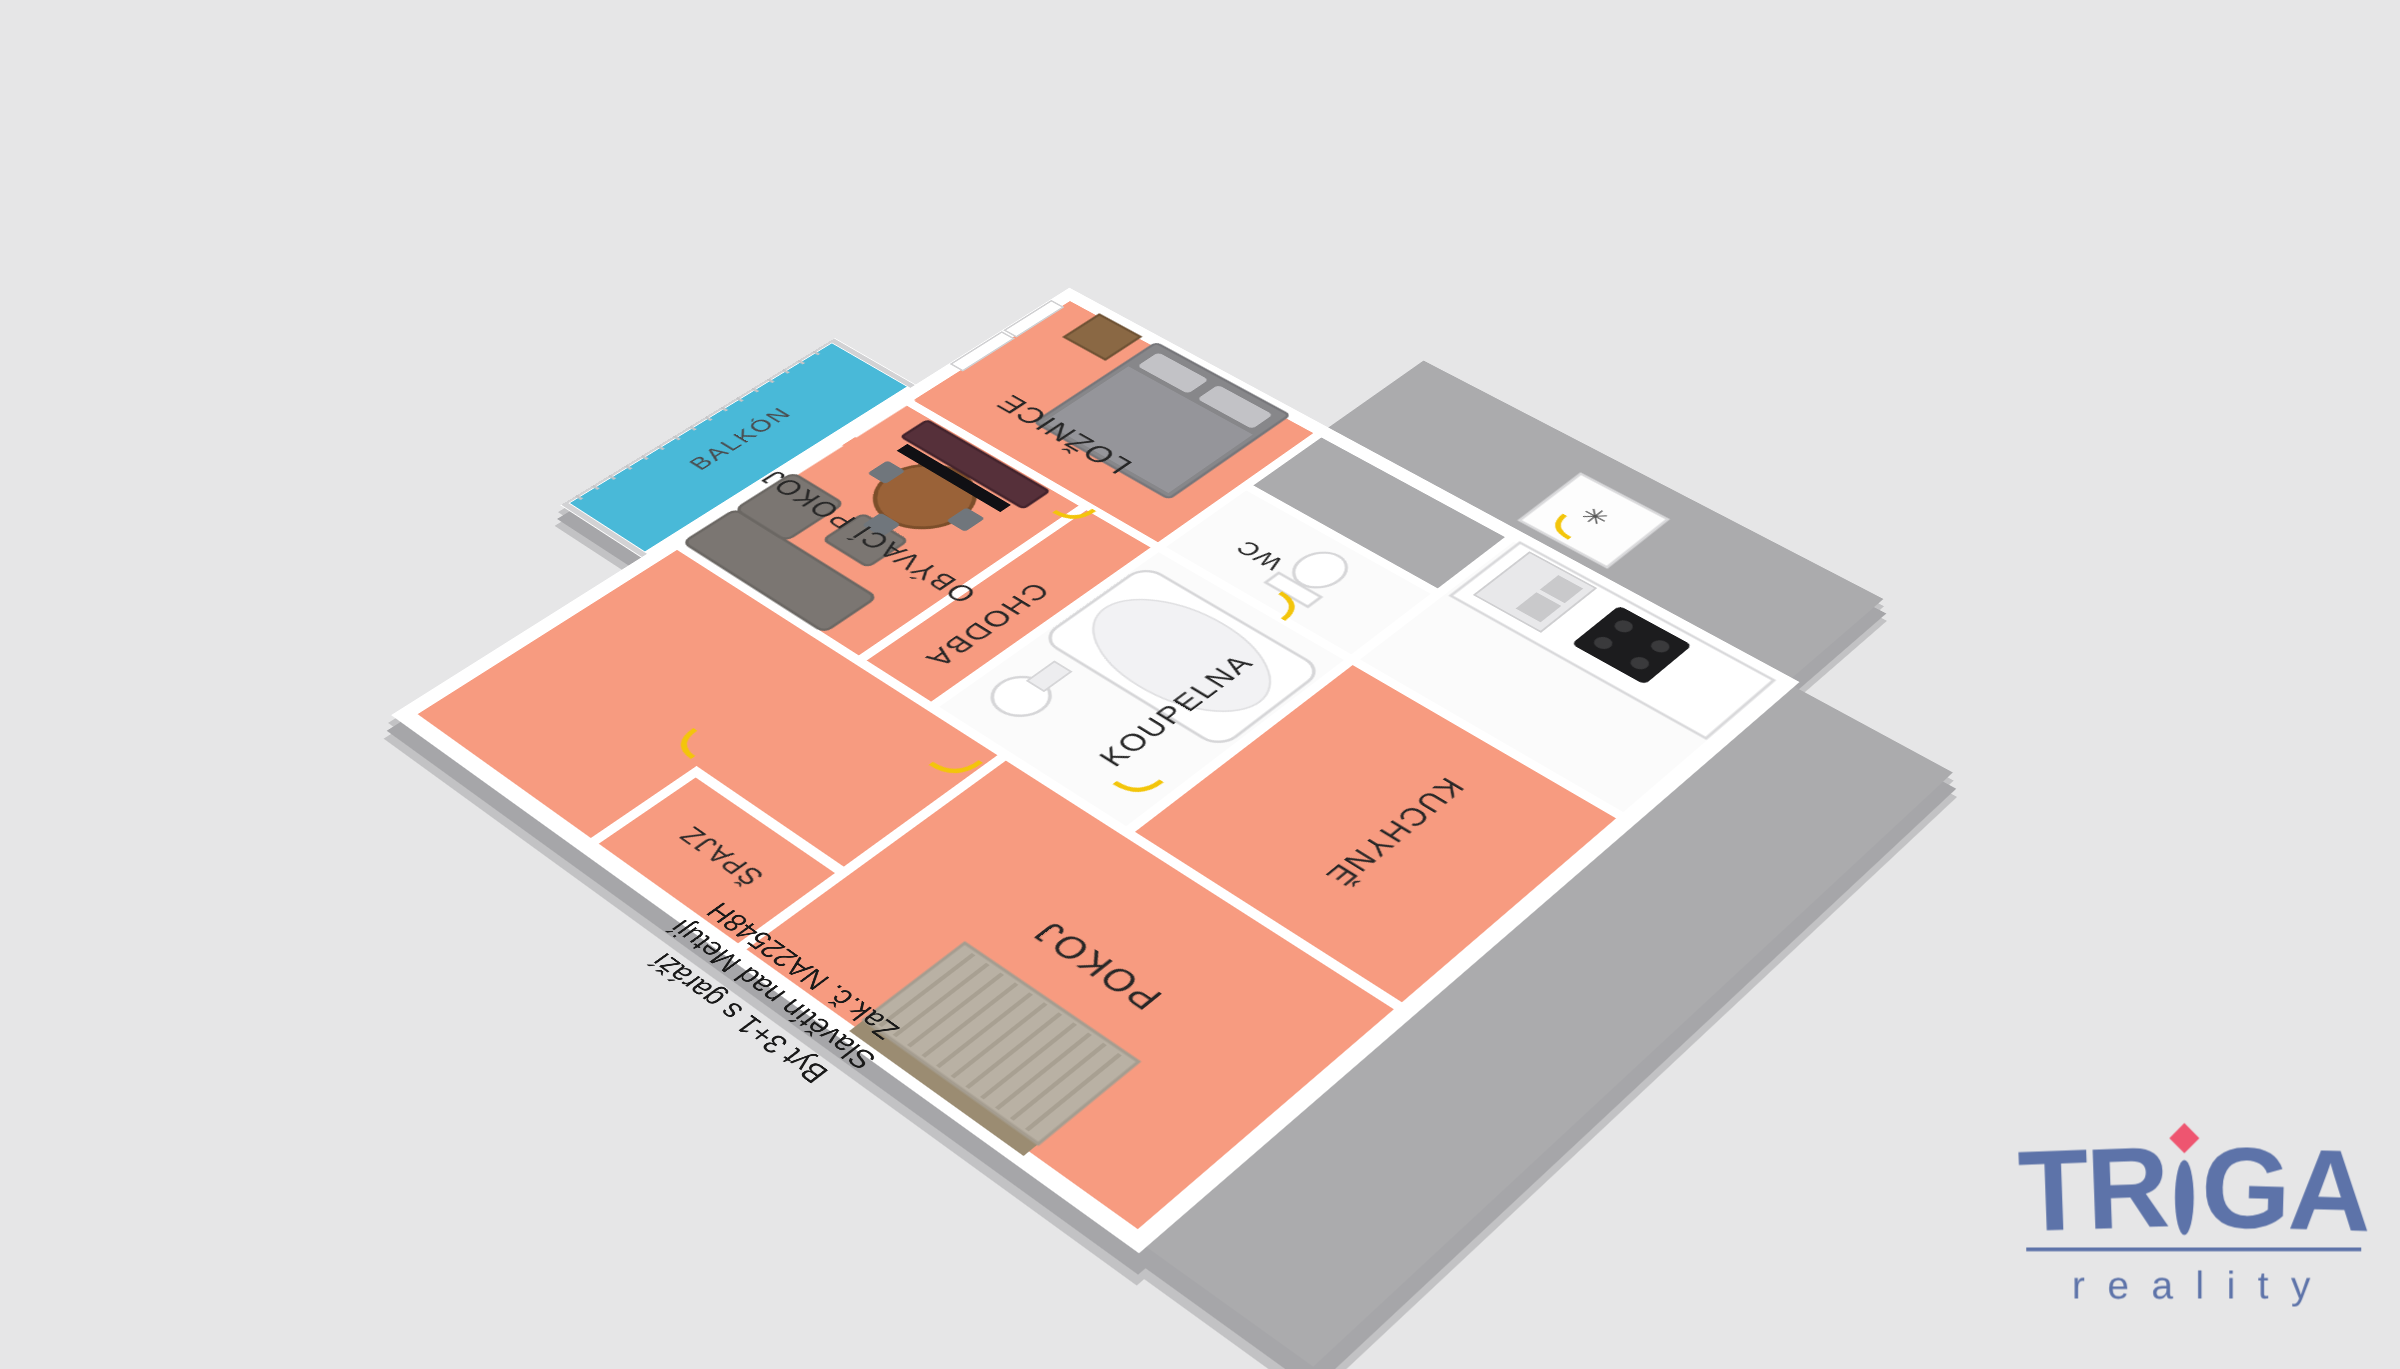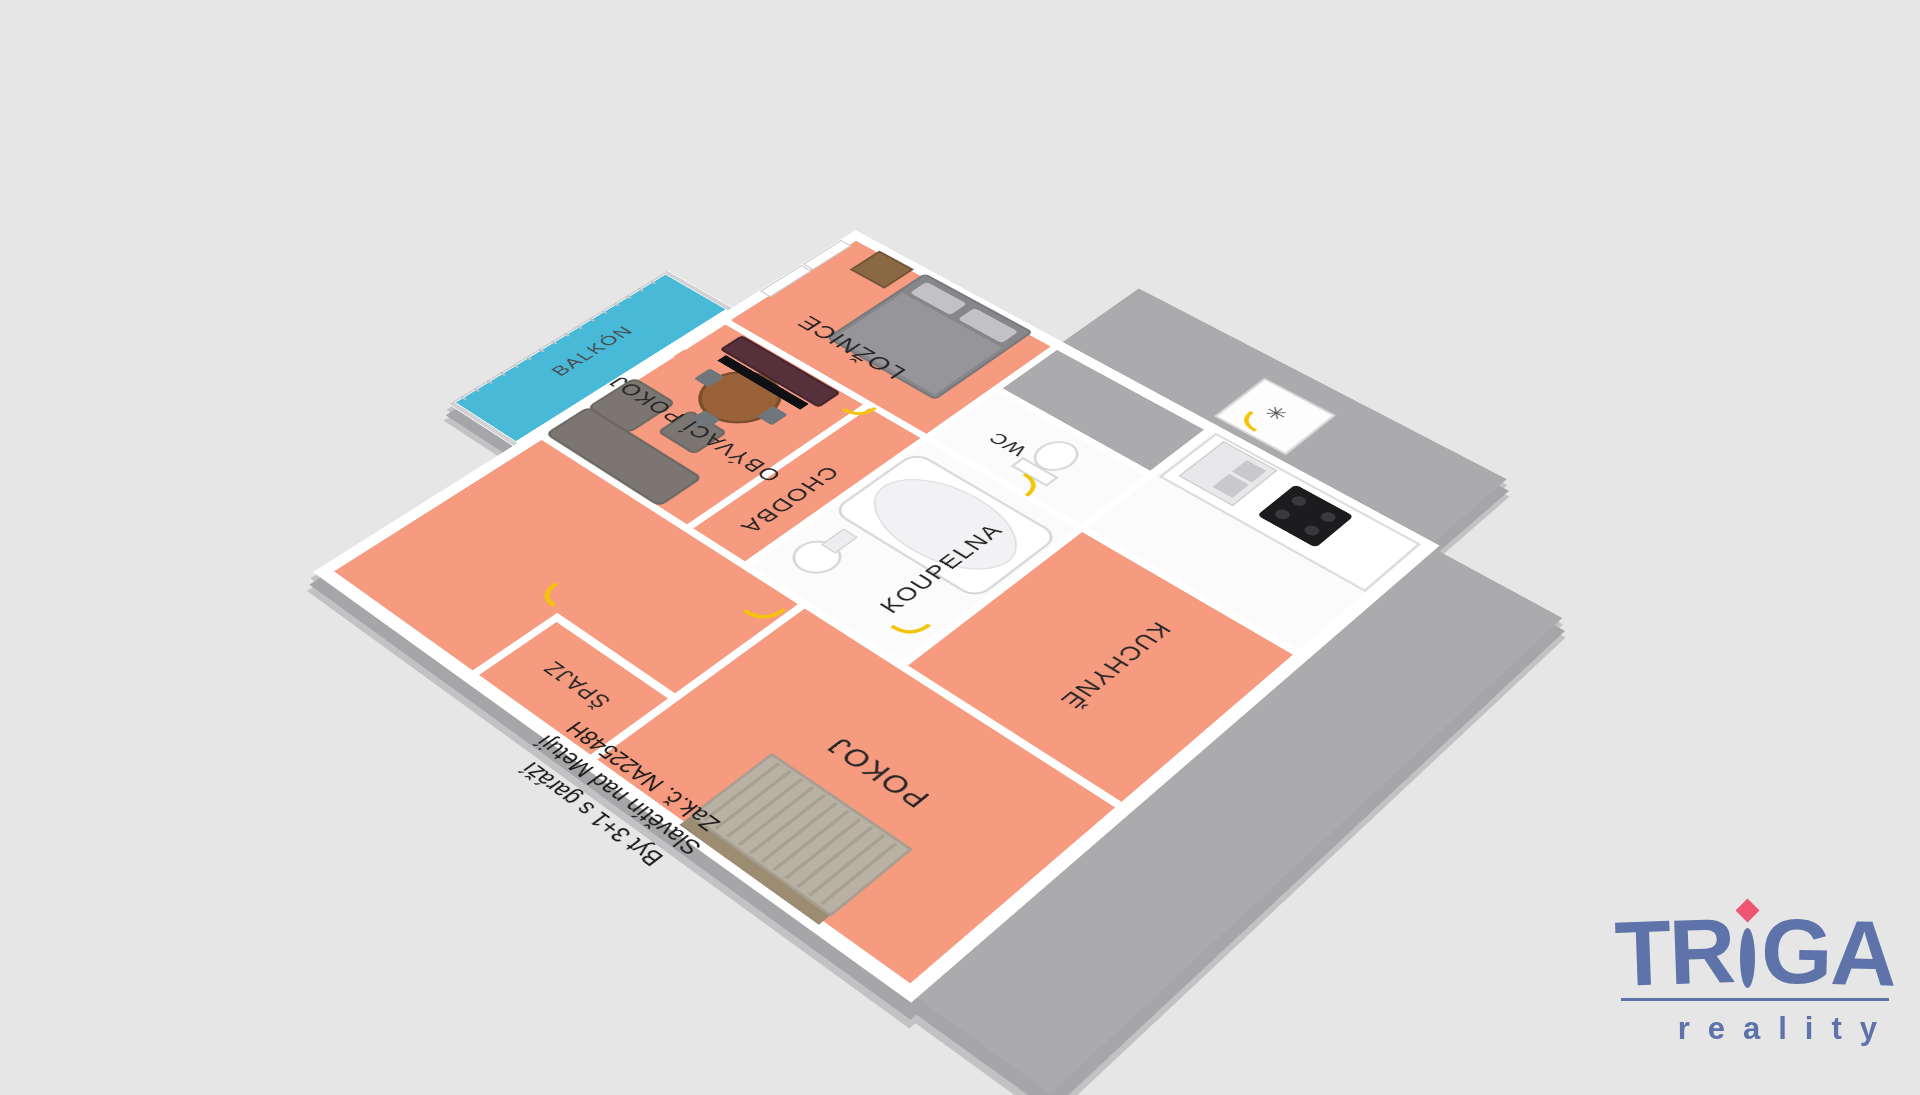--- a/index.html
+++ b/index.html
@@ -44,21 +44,21 @@
     color:#5d73a9;font-weight:bold;line-height:0.82;
   }
   .logo-tr,.logo-ga{font-size:92px;letter-spacing:-2px;}
   .logo-tr{transform:rotate(-2deg);}
   .logo-ga{transform:rotate(1.5deg);}
   .logo-i{display:flex;flex-direction:column;align-items:center;margin:0 5px 2px;}
   .logo-i-diamond{width:17px;height:17px;background:#ee5570;transform:rotate(45deg);margin-bottom:9px;}
   .logo-i-stem{width:15px;height:60px;background:#5d73a9;border-radius:50%/50%;}
   .logo-line{height:3px;background:#5d73a9;margin:8px 6px 10px;}
   .logo-reality{
-    color:#5d73a9;font-size:31px;letter-spacing:18px;padding-left:14px;font-weight:bold;text-align:right;
+    color:#5d73a9;font-size:31px;letter-spacing:18px;padding-left:14px;font-weight:normal;
   }
 </style>
 </head>
 <body>
 
 <div class="scene">
 
   <div class="plan-wrap">
     <svg width="1200" height="1040" viewBox="-190 -10 1200 1040">
 

